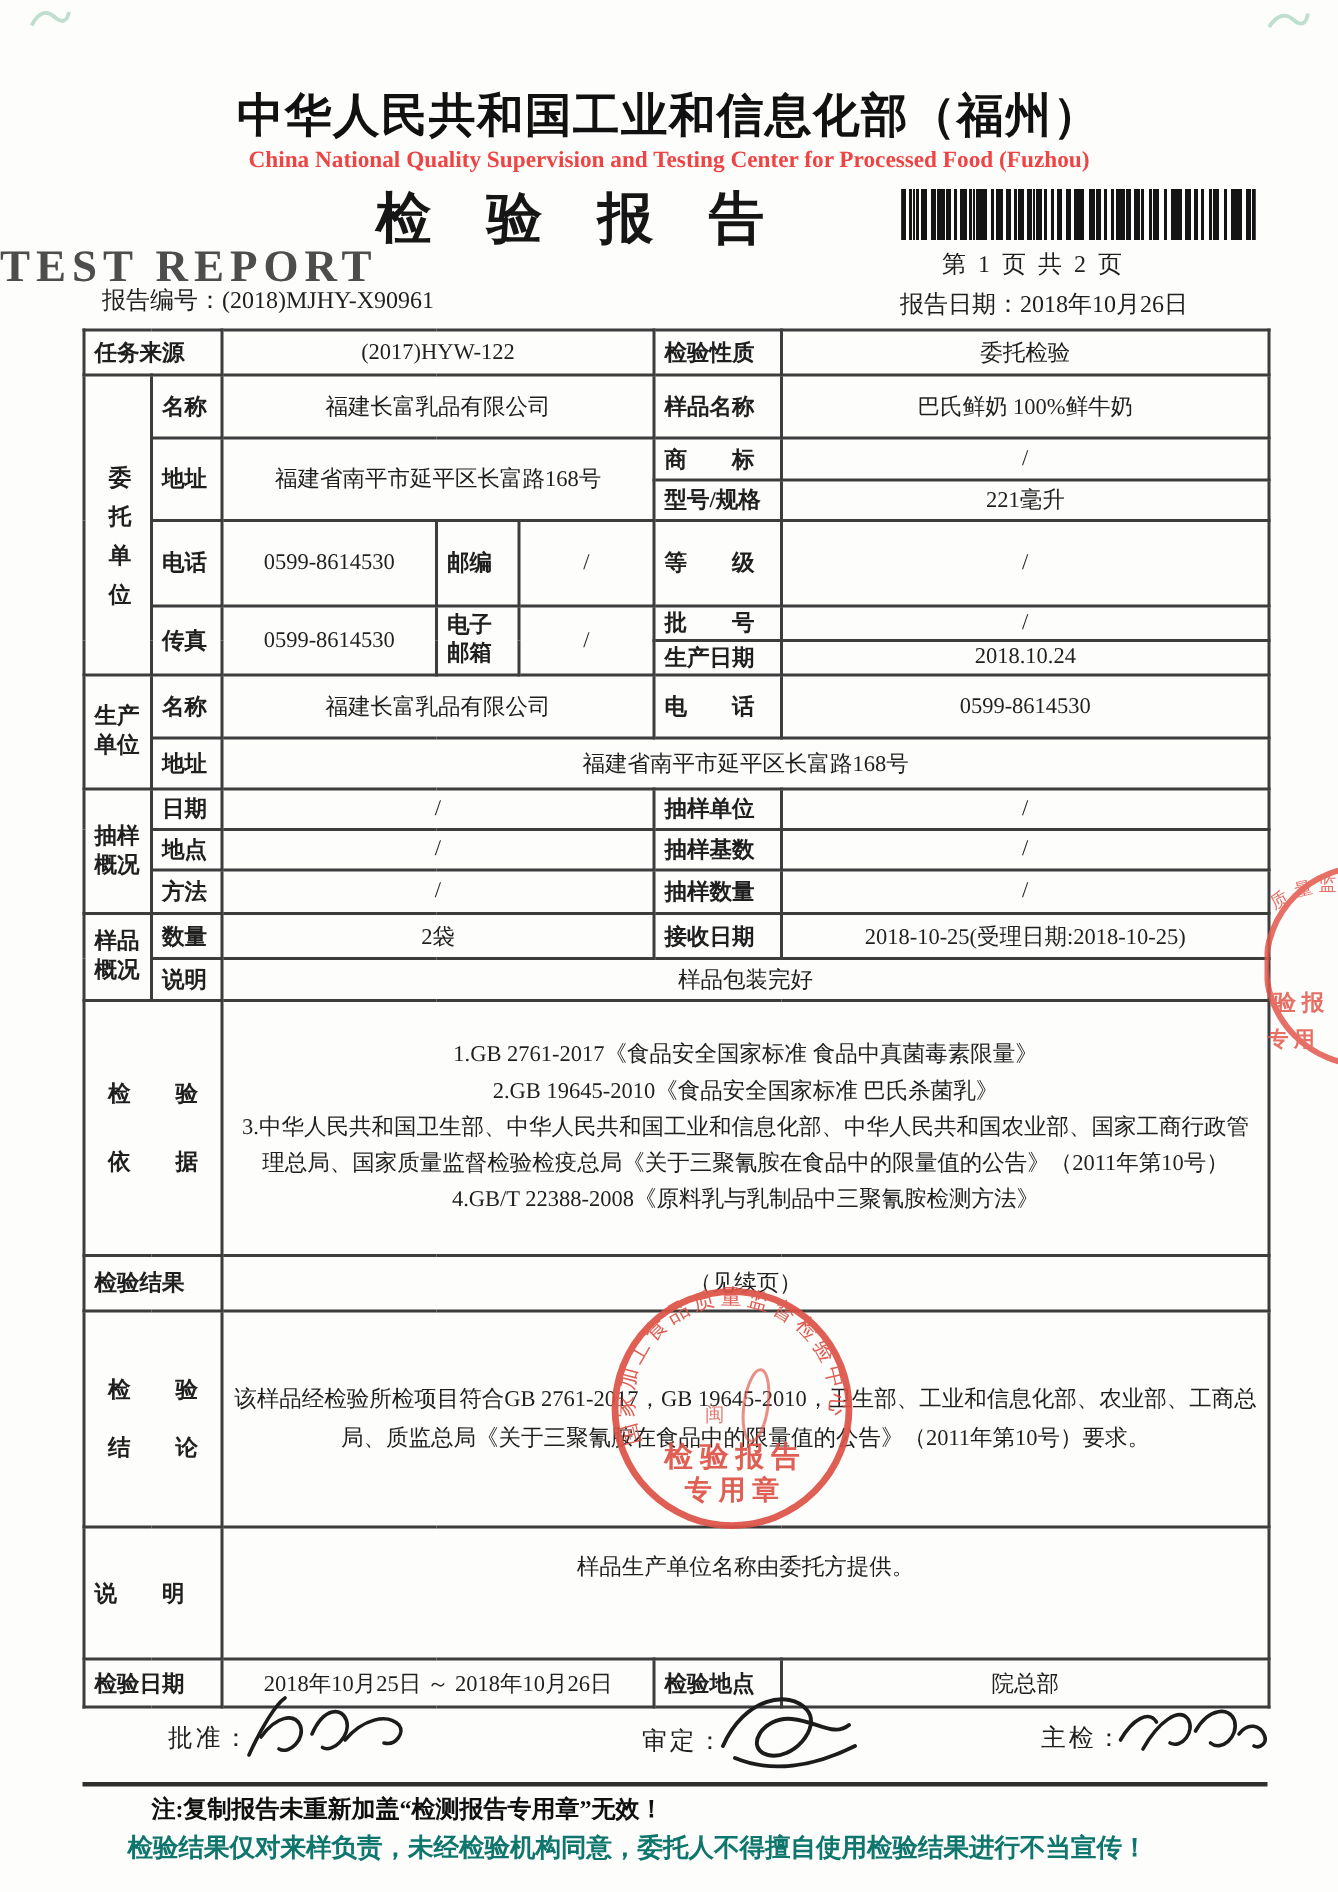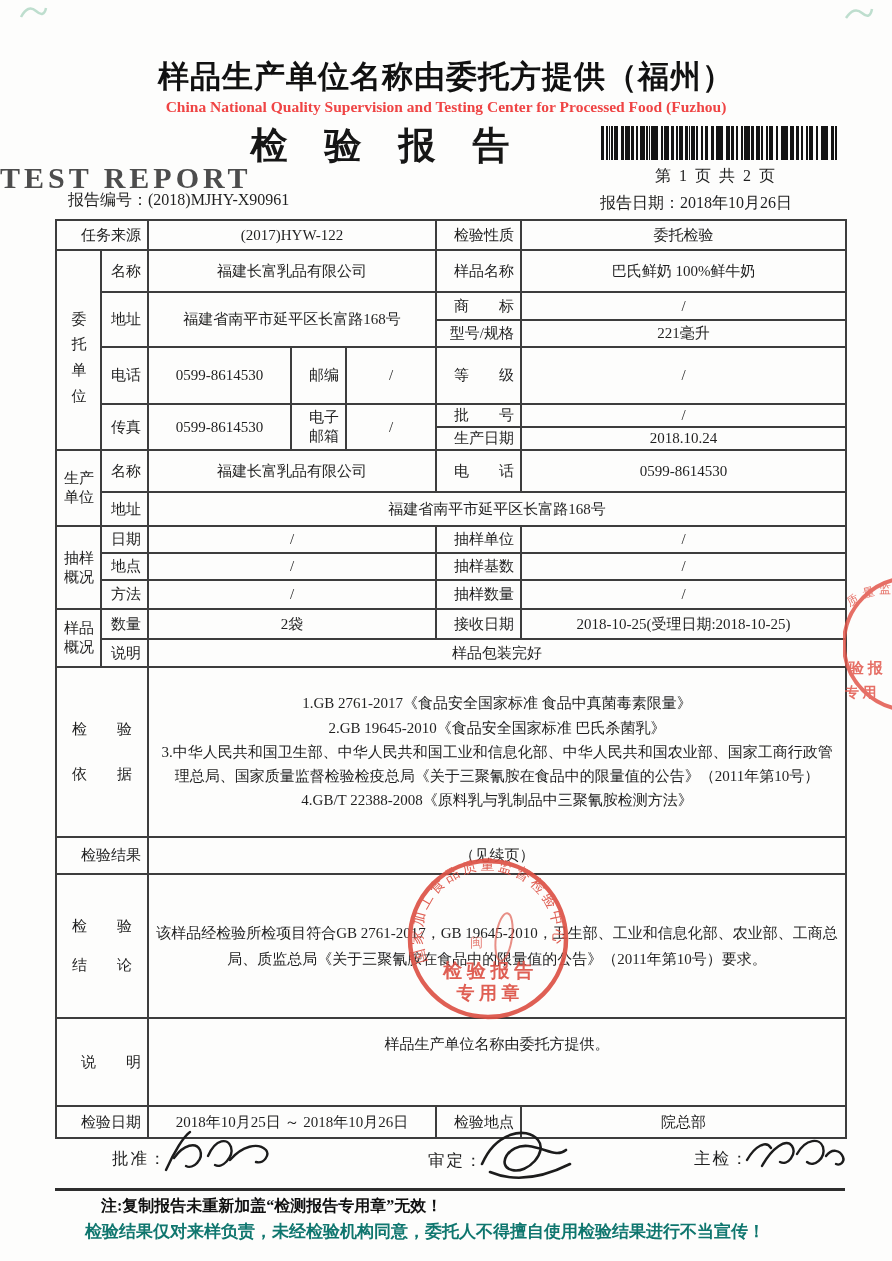--- a/index.html
+++ b/index.html
@@ -14,27 +14,27 @@
   .title-en{left:0;top:98px;width:892px;text-align:center;font-size:15.5px;font-weight:bold;color:#ef4444;}
   .doc-title-cn{left:0;top:121px;width:760px;text-align:center;font-size:37px;font-weight:bold;color:#161616;}
   .doc-title-en{left:0;top:161px;width:770px;text-align:left;font-size:30px;font-weight:bold;letter-spacing:4px;color:#4d4d4d;}
   .barcode{left:601px;top:126px;width:236px;height:34px;
     background:
       repeating-linear-gradient(90deg,#141414 0 2px,rgba(0,0,0,0) 2px 5px),
       repeating-linear-gradient(90deg,#141414 0 1px,rgba(0,0,0,0) 1px 8px),
       repeating-linear-gradient(90deg,#141414 0 3px,rgba(0,0,0,0) 3px 13px),
       repeating-linear-gradient(90deg,#141414 0 2px,rgba(0,0,0,0) 2px 21px);
   }
-  .page-indicator{left:655px;top:166px;font-size:16px;letter-spacing:2px;}
+  .page-indicator{left:628px;top:166px;font-size:16px;letter-spacing:2px;}
   .report-no{left:68px;top:190px;font-size:16px;}
   .report-date{left:600px;top:193px;font-size:16px;}
   
   table.main{position:absolute;left:55px;top:219px;width:790px;border-collapse:collapse;table-layout:fixed;}
   table.main td{border:2px solid #3d3d3d;font-size:15px;vertical-align:middle;padding:1px 6px;overflow:hidden;}
-  td.lbl{text-align:right;padding:1px 2px;}
+  td.lbl{text-align:left;padding:1px 2px;font-weight:bold;}
   td.val{text-align:center;padding-left:9px;}
   .vtext{writing-mode:vertical-rl;text-orientation:upright;letter-spacing:26px;margin:0 auto;display:block;}
   .two-line{line-height:1.25;}
   .big-label{display:flex;flex-direction:column;align-items:center;justify-content:center;gap:26px;}
   .big-label.tight{gap:20px;}
   .basis-line{line-height:1.62;}
   .concl{line-height:1.75;}
   
   .stamp-main{left:400px;top:851px;width:176px;height:176px;opacity:.92;}
   .stamp-edge{left:843px;top:571px;width:49px;height:200px;opacity:.85;}
@@ -48,21 +48,21 @@
 </head>
 <body>
 
 <svg class="abs corner-mark" style="left:18px;top:2px" width="30" height="20">
   <path d="M3,15 Q10,2 18,9 T28,6" fill="none" stroke="#4aa57a" stroke-width="2.5"></path>
 </svg>
 <svg class="abs corner-mark" style="left:842px;top:2px" width="32" height="22">
   <path d="M4,16 Q12,4 20,11 T30,7" fill="none" stroke="#4aa57a" stroke-width="2.5"></path>
 </svg>
 
-<div class="abs title-cn">样品生产单位名称由委托方提供（福州）</div>
+<div class="abs title-cn">中华人民共和国工业和信息化部（福州）</div>
 <div class="abs title-en">China National Quality Supervision and Testing Center for Processed Food (Fuzhou)</div>
 <div class="abs doc-title-cn">检　验　报　告</div>
 <div class="abs doc-title-en">TEST REPORT</div>
 <div class="abs barcode"></div>
 <div class="abs page-indicator">第 1 页  共 2 页</div>
 <div class="abs report-no">
   <span>报告编号：</span><span>(2018)MJHY-X90961</span>
 </div>
 <div class="abs report-date">
   <span>报告日期：</span><span>2018年10月26日</span>

